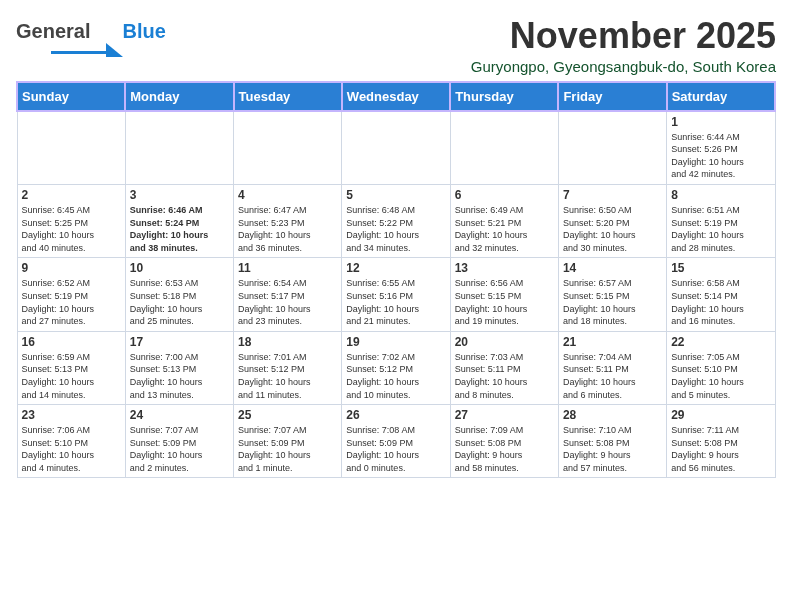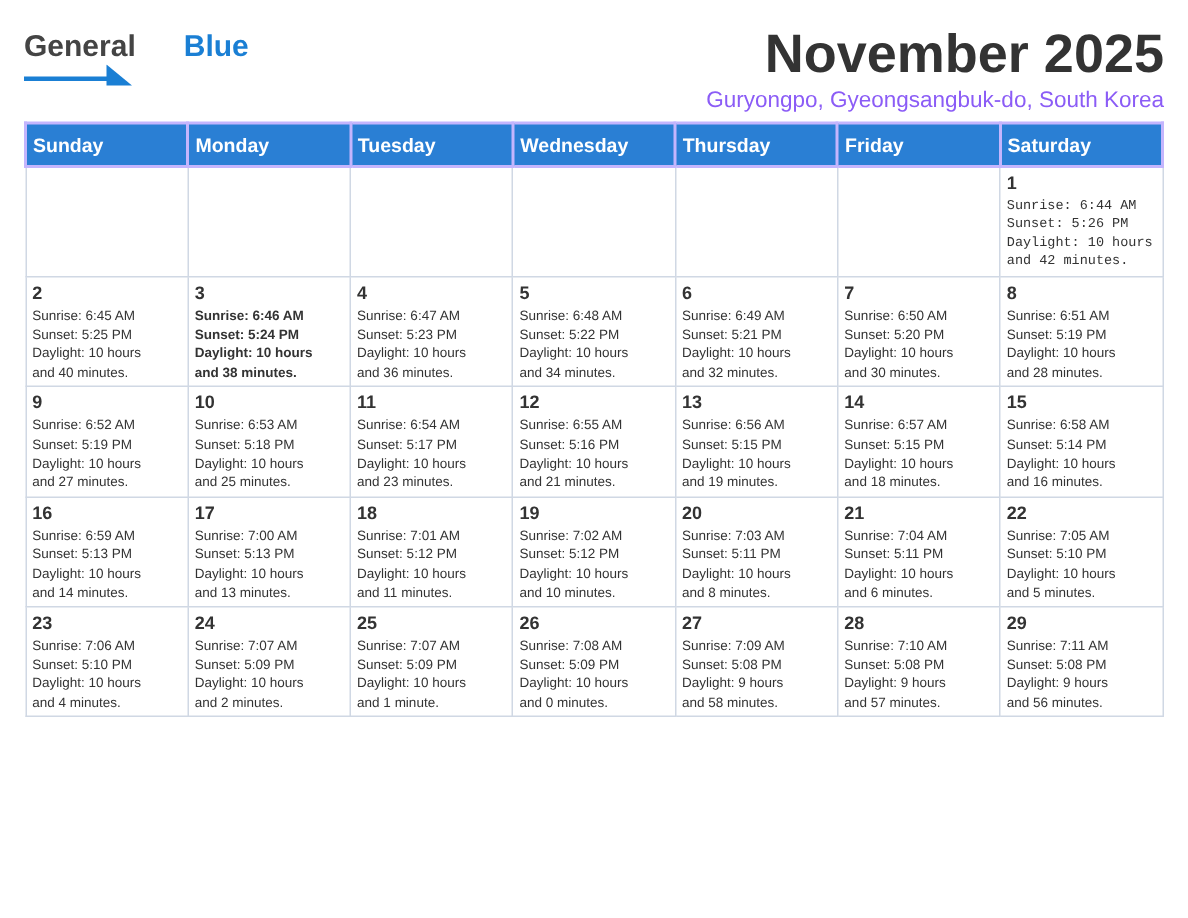--- a/index.html
+++ b/index.html
@@ -12,35 +12,35 @@
     }
     .header-area {
       display: flex;
       align-items: flex-start;
       justify-content: space-between;
       margin-bottom: 6px;
     }
     .logo {
       display: flex;
       flex-direction: column;
-      align-items: flex-start;
+      align-items: center;
       margin-top: 4px;
     }
     .title-area {
       text-align: right;
     }
     .month-year {
       font-size: 36px;
       font-weight: bold;
       color: #333;
       line-height: 1.1;
     }
     .location {
       font-size: 15px;
-      color: #8b5cf6;
+      color: #14532d;
       margin-top: 2px;
     }
     .calendar {
       width: 100%;
       border-collapse: collapse;
       margin-top: 4px;
     }
     .calendar thead tr {
       background: #2a7fd4;
     }
@@ -115,21 +115,21 @@
   <tbody id="calendar-body">
   <tr>
         <td class="empty-cell"></td>
         <td class="empty-cell"></td>
         <td class="empty-cell"></td>
         <td class="empty-cell"></td>
         <td class="empty-cell"></td>
         <td class="empty-cell"></td>
         <td>
           <div class="day-number">1</div>
-          <div class="day-info" style="white-space: pre-line; font-family: Liberation Mono, monospace;">Sunrise: 6:44 AM
+          <div class="day-info" style="white-space: pre-line;">Sunrise: 6:44 AM
 Sunset: 5:26 PM
 Daylight: 10 hours
 and 42 minutes.</div>
         </td>
       </tr>
       <tr>
         <td>
           <div class="day-number">2</div>
           <div class="day-info" style="white-space: pre-line;">Sunrise: 6:45 AM
 Sunset: 5:25 PM

